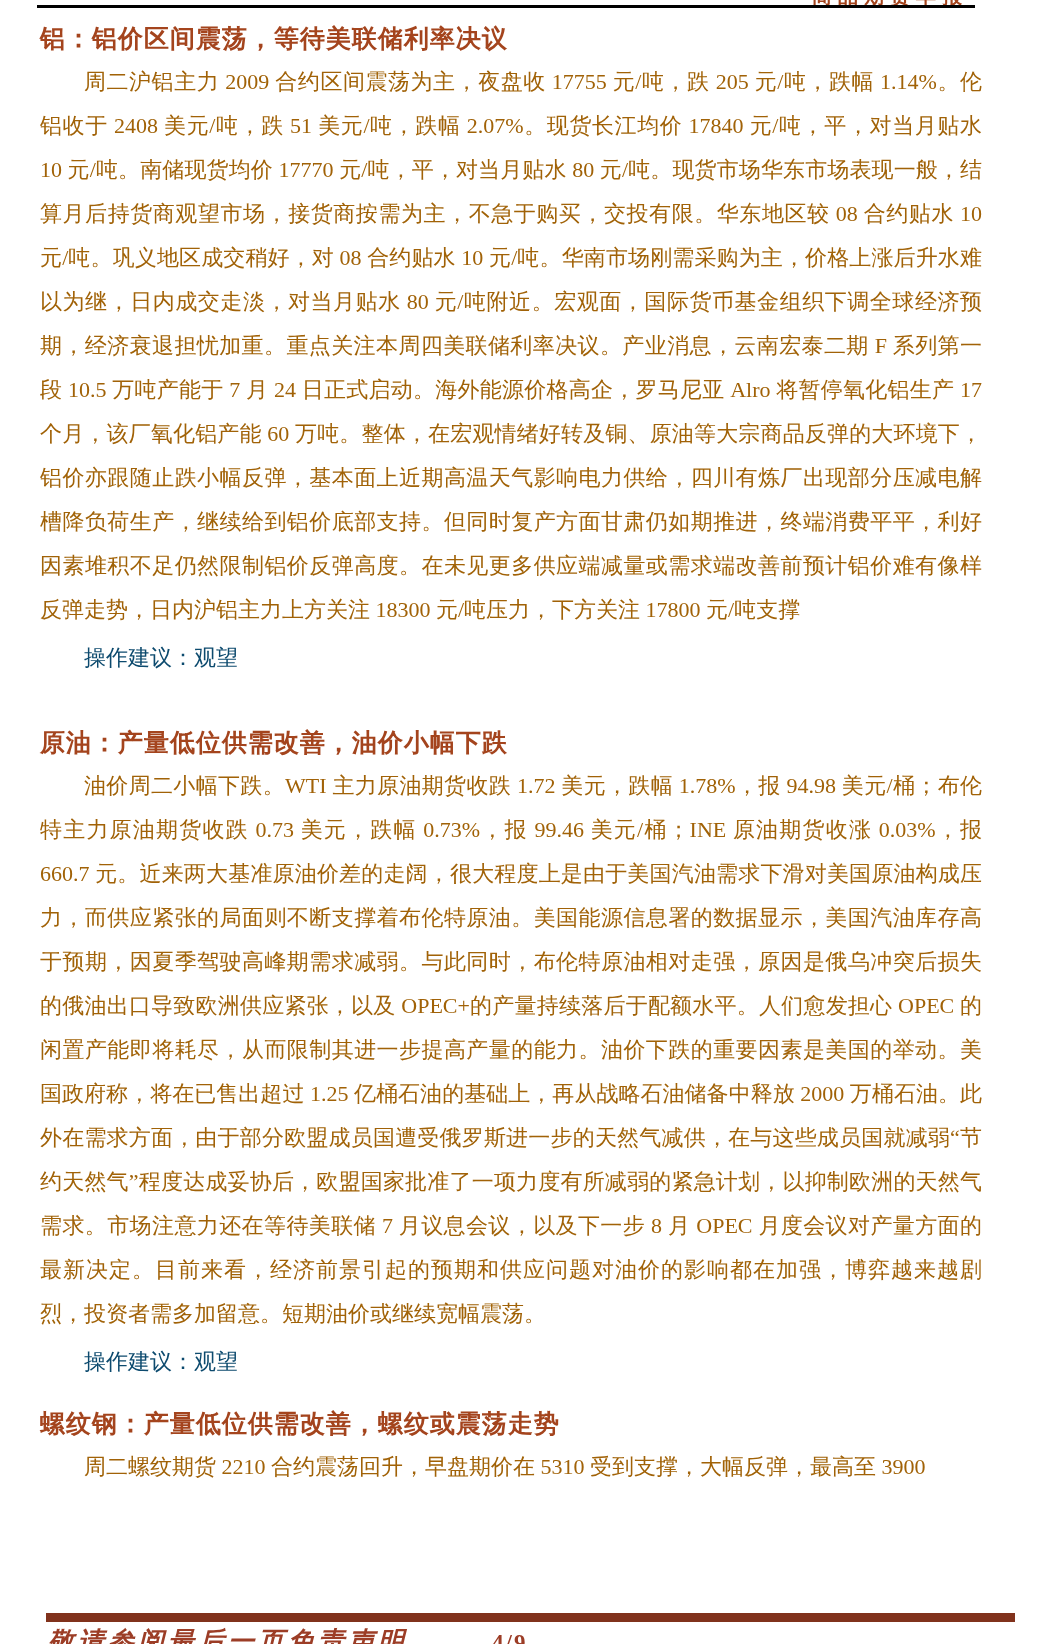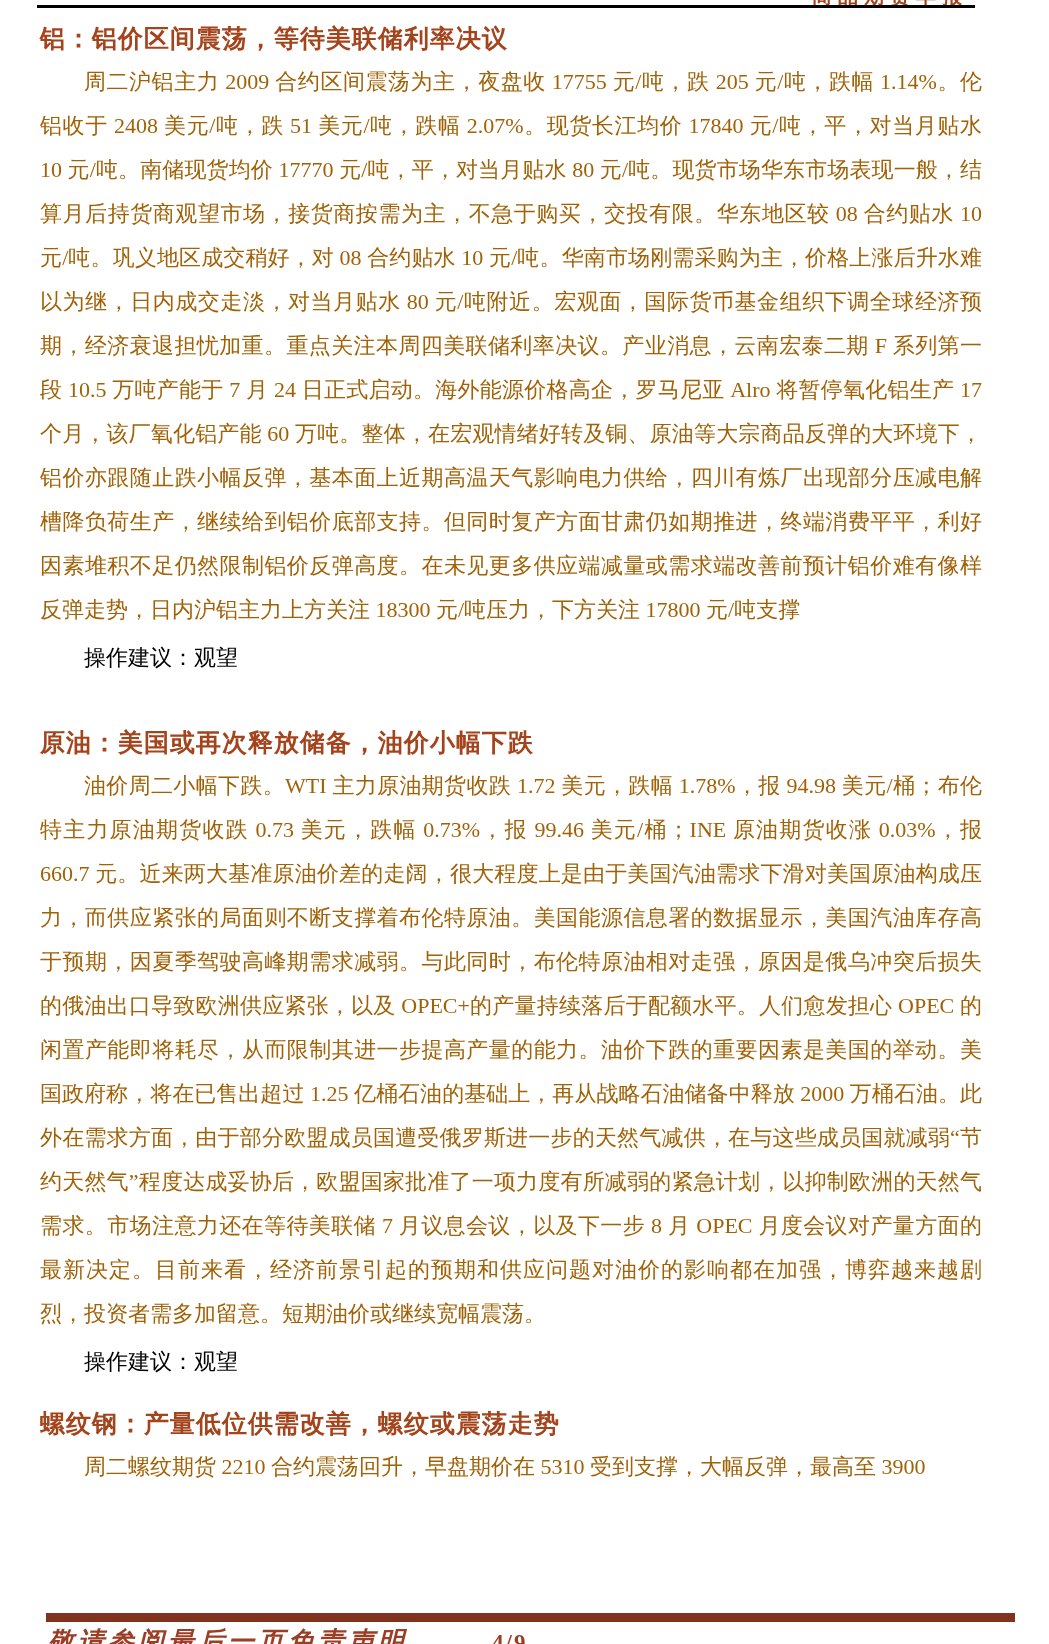--- a/index.html
+++ b/index.html
@@ -58,21 +58,21 @@
     font-size: 22px;
     line-height: 44px;
     color: #a16207;
     text-align: justify;
     text-indent: 2em;
   }
   p.advice {
     margin: 4px 0 0 0;
     font-size: 22px;
     line-height: 44px;
-    color: #000000;
+    color: #0c4a6e;
     text-indent: 2em;
   }
   .section-oil h2.section-title { margin-top: 46px; }
   .section-rebar h2.section-title { margin-top: 23px; }
   
   .footer-bar {
     position: absolute;
     top: 1613px; left: 46px;
     width: 969px; height: 9px;
     background: #81321c;
@@ -109,21 +109,21 @@
 
   <div class="content">
 
     <section class="section-aluminum">
       <h2 class="section-title">铝：铝价区间震荡，等待美联储利率决议</h2>
       <p class="body-text">周二沪铝主力 2009 合约区间震荡为主，夜盘收 17755 元/吨，跌 205 元/吨，跌幅 1.14%。伦铝收于 2408 美元/吨，跌 51 美元/吨，跌幅 2.07%。现货长江均价 17840 元/吨，平，对当月贴水 10 元/吨。南储现货均价 17770 元/吨，平，对当月贴水 80 元/吨。现货市场华东市场表现一般，结算月后持货商观望市场，接货商按需为主，不急于购买，交投有限。华东地区较 08 合约贴水 10 元/吨。巩义地区成交稍好，对 08 合约贴水 10 元/吨。华南市场刚需采购为主，价格上涨后升水难以为继，日内成交走淡，对当月贴水 80 元/吨附近。宏观面，国际货币基金组织下调全球经济预期，经济衰退担忧加重。重点关注本周四美联储利率决议。产业消息，云南宏泰二期 F 系列第一段 10.5 万吨产能于 7 月 24 日正式启动。海外能源价格高企，罗马尼亚 Alro 将暂停氧化铝生产 17 个月，该厂氧化铝产能 60 万吨。整体，在宏观情绪好转及铜、原油等大宗商品反弹的大环境下，铝价亦跟随止跌小幅反弹，基本面上近期高温天气影响电力供给，四川有炼厂出现部分压减电解槽降负荷生产，继续给到铝价底部支持。但同时复产方面甘肃仍如期推进，终端消费平平，利好因素堆积不足仍然限制铝价反弹高度。在未见更多供应端减量或需求端改善前预计铝价难有像样反弹走势，日内沪铝主力上方关注 18300 元/吨压力，下方关注 17800 元/吨支撑</p>
       <p class="advice">操作建议：观望</p>
     </section>
 
     <section class="section-oil">
-      <h2 class="section-title">原油：美国或再次释放储备，油价小幅下跌</h2>
+      <h2 class="section-title">原油：产量低位供需改善，油价小幅下跌</h2>
       <p class="body-text">油价周二小幅下跌。WTI 主力原油期货收跌 1.72 美元，跌幅 1.78%，报 94.98 美元/桶；布伦特主力原油期货收跌 0.73 美元，跌幅 0.73%，报 99.46 美元/桶；INE 原油期货收涨 0.03%，报 660.7 元。近来两大基准原油价差的走阔，很大程度上是由于美国汽油需求下滑对美国原油构成压力，而供应紧张的局面则不断支撑着布伦特原油。美国能源信息署的数据显示，美国汽油库存高于预期，因夏季驾驶高峰期需求减弱。与此同时，布伦特原油相对走强，原因是俄乌冲突后损失的俄油出口导致欧洲供应紧张，以及 OPEC+的产量持续落后于配额水平。人们愈发担心 OPEC 的闲置产能即将耗尽，从而限制其进一步提高产量的能力。油价下跌的重要因素是美国的举动。美国政府称，将在已售出超过 1.25 亿桶石油的基础上，再从战略石油储备中释放 2000 万桶石油。此外在需求方面，由于部分欧盟成员国遭受俄罗斯进一步的天然气减供，在与这些成员国就减弱“节约天然气”程度达成妥协后，欧盟国家批准了一项力度有所减弱的紧急计划，以抑制欧洲的天然气需求。市场注意力还在等待美联储 7 月议息会议，以及下一步 8 月 OPEC 月度会议对产量方面的最新决定。目前来看，经济前景引起的预期和供应问题对油价的影响都在加强，博弈越来越剧烈，投资者需多加留意。短期油价或继续宽幅震荡。</p>
       <p class="advice">操作建议：观望</p>
     </section>
 
     <section class="section-rebar">
       <h2 class="section-title">螺纹钢：产量低位供需改善，螺纹或震荡走势</h2>
       <p class="body-text">周二螺纹期货 2210 合约震荡回升，早盘期价在 5310 受到支撑，大幅反弹，最高至 3900</p>
     </section>
 
   </div>

